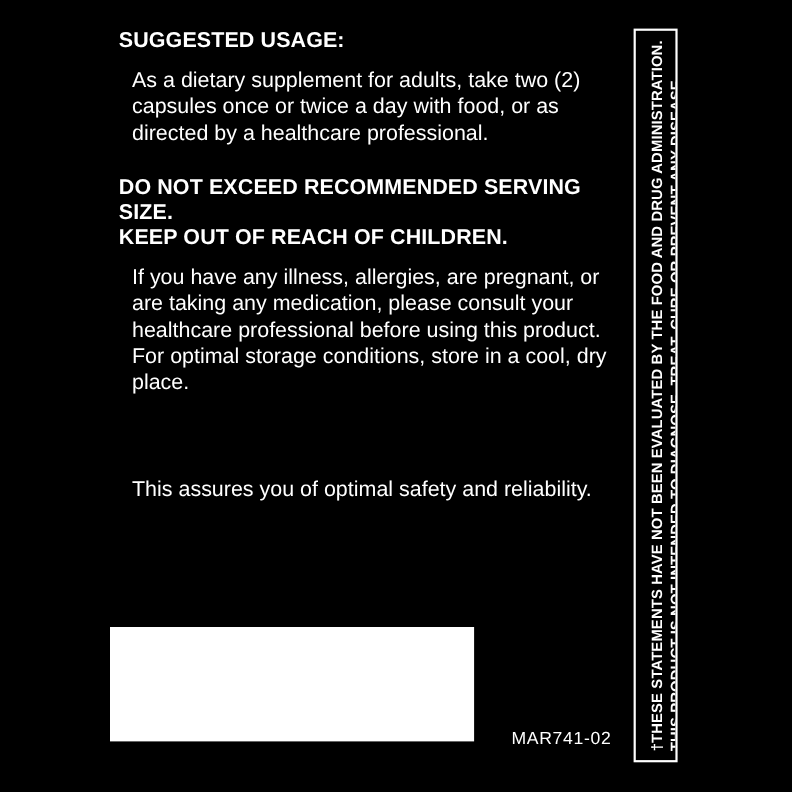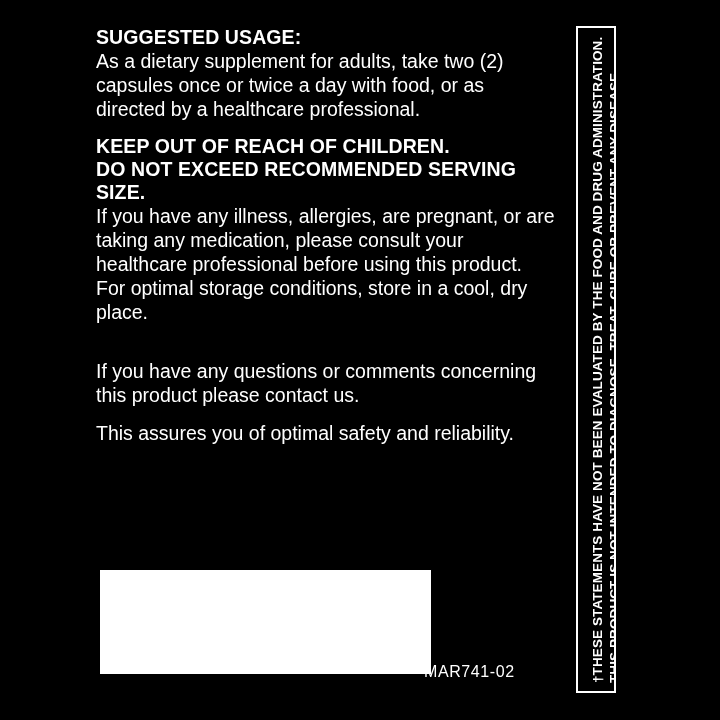--- a/index.html
+++ b/index.html
@@ -15,54 +15,54 @@
     overflow: hidden;
   }
   .label {
     position: relative;
     width: 720px;
     height: 720px;
     box-sizing: border-box;
   }
   .main-col {
     position: absolute;
-    left: 96px;
+    left: 108px;
     top: 26px;
     width: 460px;
   }
   .heading {
     font-weight: bold;
     font-size: 19.5px;
     line-height: 1.17;
     letter-spacing: 0.1px;
     margin: 0;
   }
   .body-text {
     font-size: 19.5px;
     line-height: 1.24;
-    margin: 0;
+    margin: 12px;
   }
   .block {
     margin-bottom: 0px;
   }
   .gap-md { height: 14px; }
   .gap-lg { height: 17px; }
 
   
   .white-box {
     position: absolute;
     left: 100px;
     top: 570px;
     width: 331px;
     height: 104px;
     background: #ffffff;
   }
   .code-text {
     position: absolute;
-    left: 424px;
+    left: 465px;
     top: 663px;
     font-size: 16px;
     letter-spacing: 0.6px;
     color: #ffffff;
   }
 
   
   .disclaimer-box {
     position: absolute;
     left: 576px;
@@ -107,35 +107,32 @@
   <div class="main-col">
 
     <div class="block">
       <p class="heading">SUGGESTED USAGE:</p>
       <p class="body-text">As a dietary supplement for adults, take two (2) capsules once or twice a day with food, or as directed by a healthcare professional.</p>
     </div>
 
     <div class="gap-md"></div>
 
     <div class="block">
+      <p class="heading">DO NOT EXCEED RECOMMENDED SERVING SIZE.</p>
       <p class="heading">KEEP OUT OF REACH OF CHILDREN.</p>
-      <p class="heading">DO NOT EXCEED RECOMMENDED SERVING SIZE.</p>
       <p class="body-text">If you have any illness, allergies, are pregnant, or are taking any medication, please consult your healthcare professional before using this product. For optimal storage conditions, store in a cool, dry place.</p>
     </div>
 
     <div class="gap-lg"></div>
 
     <div class="block">
     </div>
 
     <div class="gap-lg"></div>
 
-    <div class="block">
-      <p class="body-text">If you have any questions or comments concerning this product please contact us.</p>
-    </div>
 
     <div class="gap-md"></div>
 
     <div class="block">
       <p class="body-text">This assures you of optimal safety and reliability.</p>
     </div>
 
   </div>
 
   <div class="white-box"></div>

